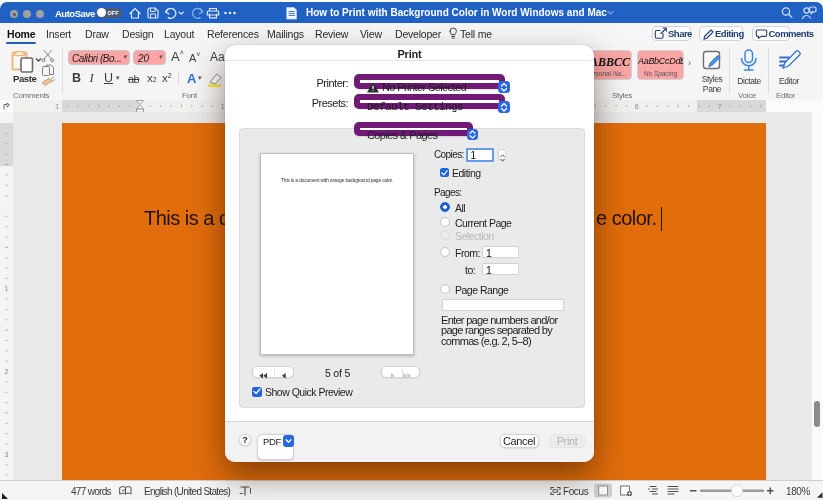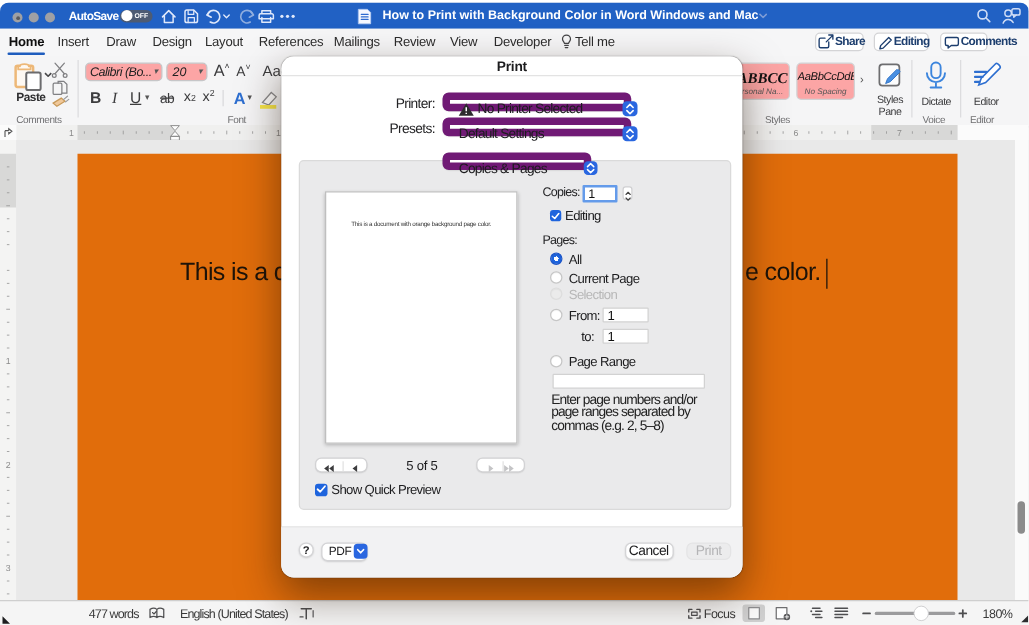--- a/index.html
+++ b/index.html
@@ -442,21 +442,21 @@
         </svg>
         <span style="position:absolute;left:22px;top:1.2px;">No Printer Selected</span>
         <div class="bluestep" style="left:137.5px; top:1px; width:12px; height:12.5px;">
           <svg width="12" height="12.5">
               <path d="M3.5 5 L6 2.5 L8.5 5 M3.5 7.5 L6 10 L8.5 7.5" stroke="#fff" stroke-width="1.3" fill="none" stroke-linecap="round" stroke-linejoin="round"></path>
             </svg>
         </div>
       </div>
 
       <div class="dlbl" style="left:63px; top:52px; width:60px;">Presets:</div>
-      <div class="drop" style="left:129px; top:48.5px; width:151px; height:15px;">
+      <div class="drop" style="left:129px; top:48.5px; width:151px; height:15px;font-family:Liberation Mono, monospace;">
         <span style="position:absolute;left:7px;top:1.2px;">Default Settings</span>
         <div class="bluestep" style="left:137.5px; top:1px; width:12px; height:12.5px;">
           <svg width="12" height="12.5">
               <path d="M3.5 5 L6 2.5 L8.5 5 M3.5 7.5 L6 10 L8.5 7.5" stroke="#fff" stroke-width="1.3" fill="none" stroke-linecap="round" stroke-linejoin="round"></path>
             </svg>
         </div>
       </div>
 
       <div id="panel"></div>
 
@@ -531,21 +531,21 @@
 
       <div class="chk" style="left:26.5px; top:341.5px; width:10px; height:10px;">
         <svg width="8" height="7" style="position:absolute;left:1px;top:1.5px;">
             <path d="M1 3.4 L3.2 5.4 L7 1" stroke="#fff" stroke-width="1.4" fill="none" stroke-linecap="round" stroke-linejoin="round"></path>
           </svg>
       </div>
       <div class="rlbl" style="left:40px; top:341px; letter-spacing:-0.5px;">Show Quick Preview</div>
 
       <div id="dfooter"></div>
       <div class="btn" style="left:14px; top:389px; width:11.5px; height:11.5px; border-radius:50%; font-size:9px; font-weight:bold; line-height:11px;">?</div>
-      <div class="btn" style="left:32px; top:388.5px; width:37px; height:15px; text-align:left;">
+      <div class="btn" style="left:32px; top:388.5px; width:37px; height:26px; text-align:left;">
         <span style="position:absolute;left:5px;top:1px;font-size:9.5px;letter-spacing:-0.3px;">PDF</span>
         <div class="bluestep" style="left:25px; top:0.8px; width:11px; height:11.5px; border-radius:3px;">
           <svg width="11" height="11.5">
               <path d="M3.2 4.8 L5.5 7.2 L7.8 4.8" stroke="#fff" stroke-width="1.4" fill="none" stroke-linecap="round" stroke-linejoin="round"></path>
             </svg>
         </div>
       </div>
       <div class="btn" style="left:274.5px; top:388.5px; width:39px; height:14px; line-height:13px;">Cancel</div>
       <div class="btn" style="left:324px; top:388.5px; width:36px; height:14px; line-height:13px;
            background:#ececed; color:#b4b4b6; border-color:#e4e4e5; box-shadow:none;">Print</div>

